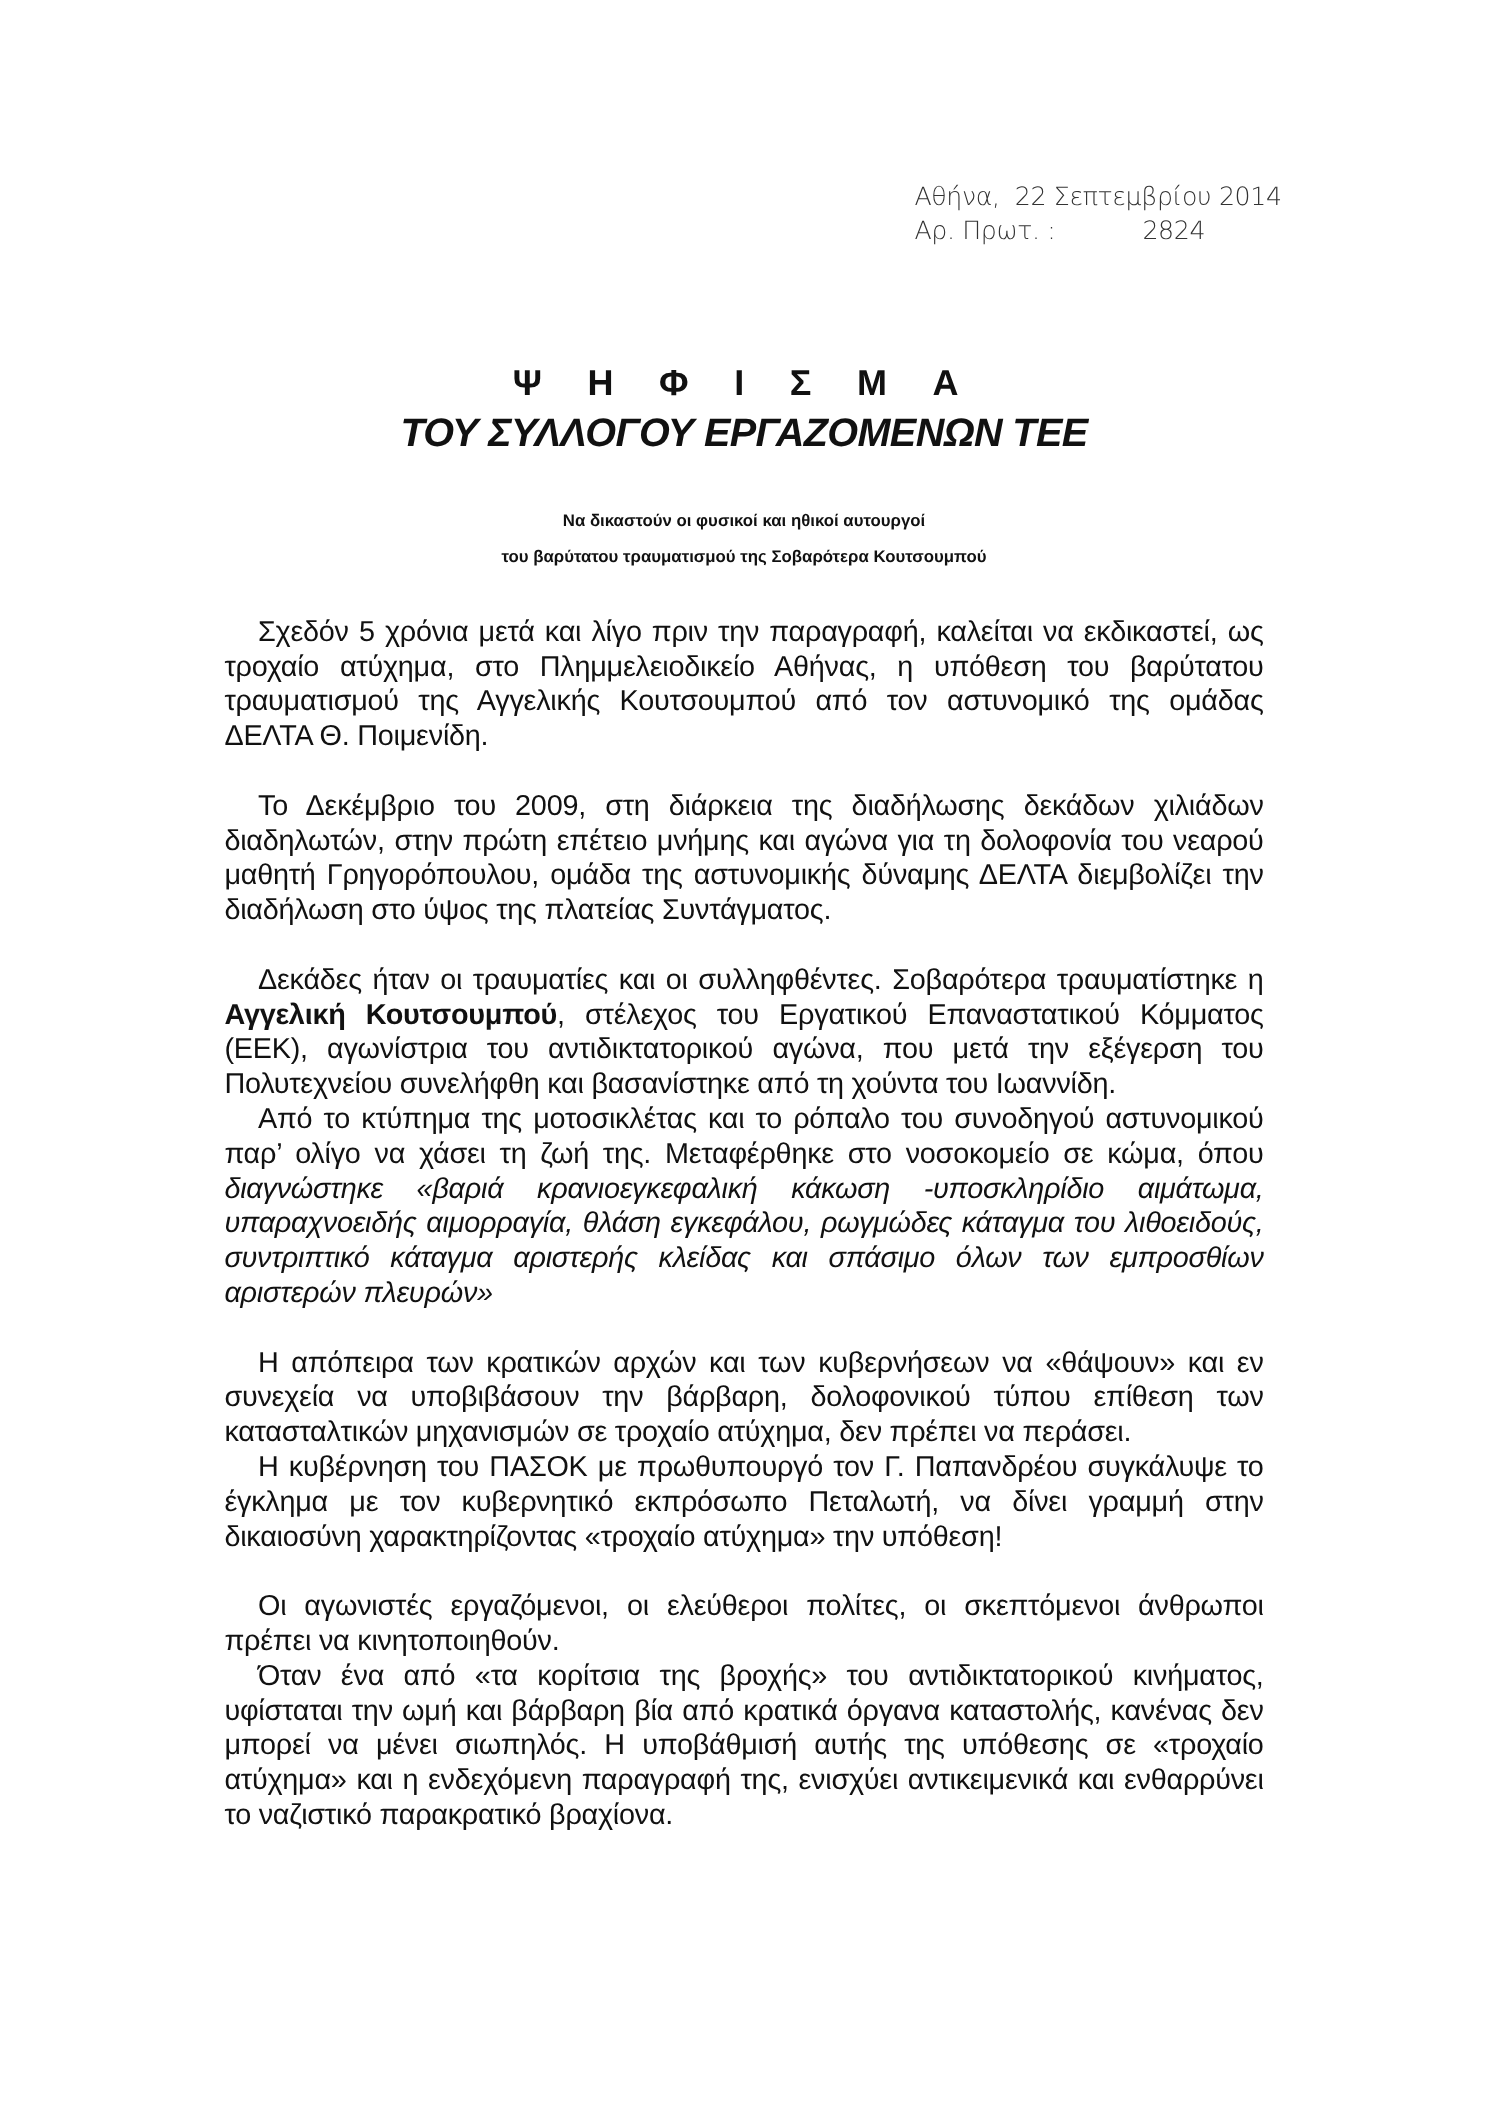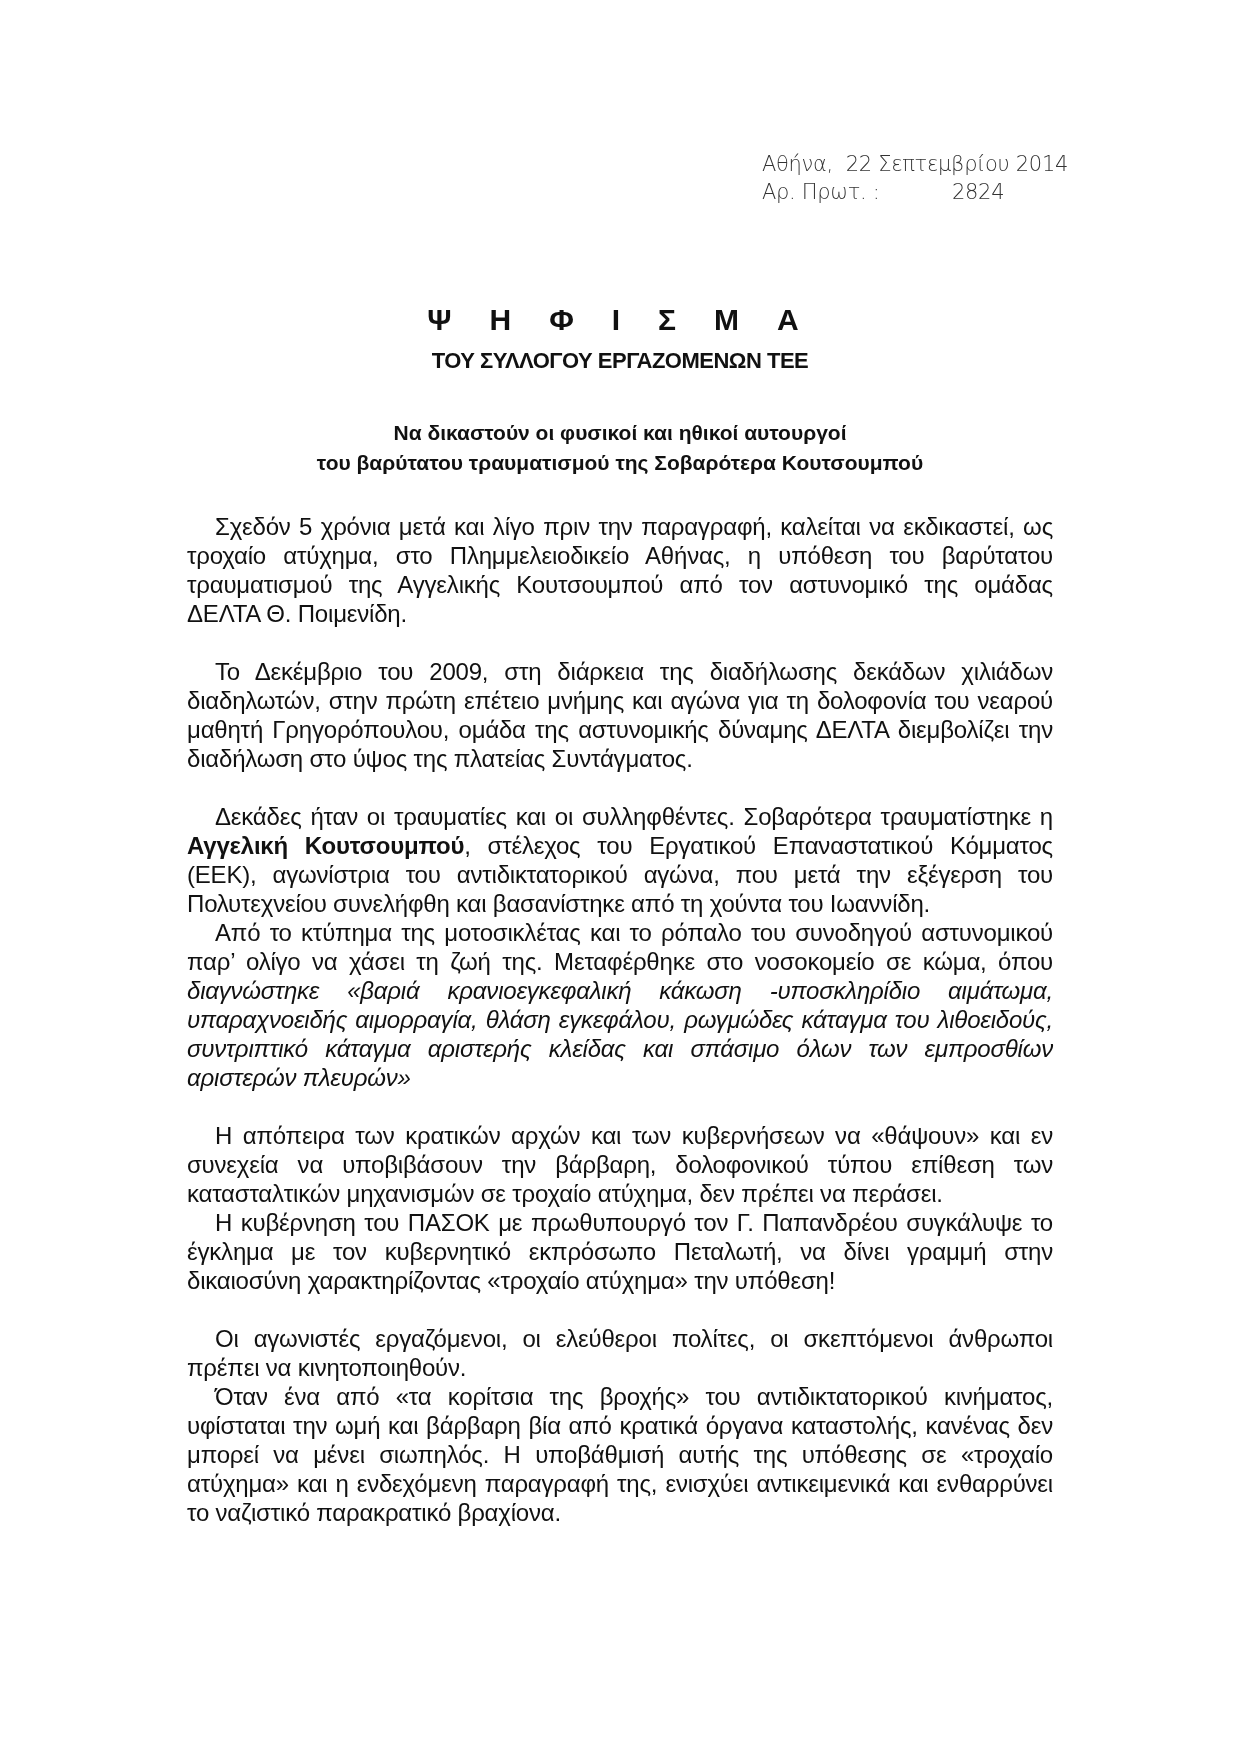--- a/index.html
+++ b/index.html
@@ -48,33 +48,34 @@
       font-weight: bold;
       color: #111111;
     }
     .title-main {
       font-size: 30px;
       line-height: 40px;
       letter-spacing: 38px;
       padding-left: 24px; 
     }
     .title-sub {
-      font-size: 22px;
+      font-size: 33px;
       line-height: 42px;
       letter-spacing: -0.5px;
+      font-style: italic;
     }
     .subtitle-block {
       position: absolute;
       left: 0;
       width: 1240px;
       top: 418px;
       text-align: center;
       font-family: "Liberation Sans", sans-serif;
       font-weight: bold;
-      font-size: 21px;
+      font-size: 14px;
       line-height: 30px;
       color: #111111;
     }
 
     
     .body {
       position: absolute;
       left: 187px;
       top: 512px;
       width: 866px;

